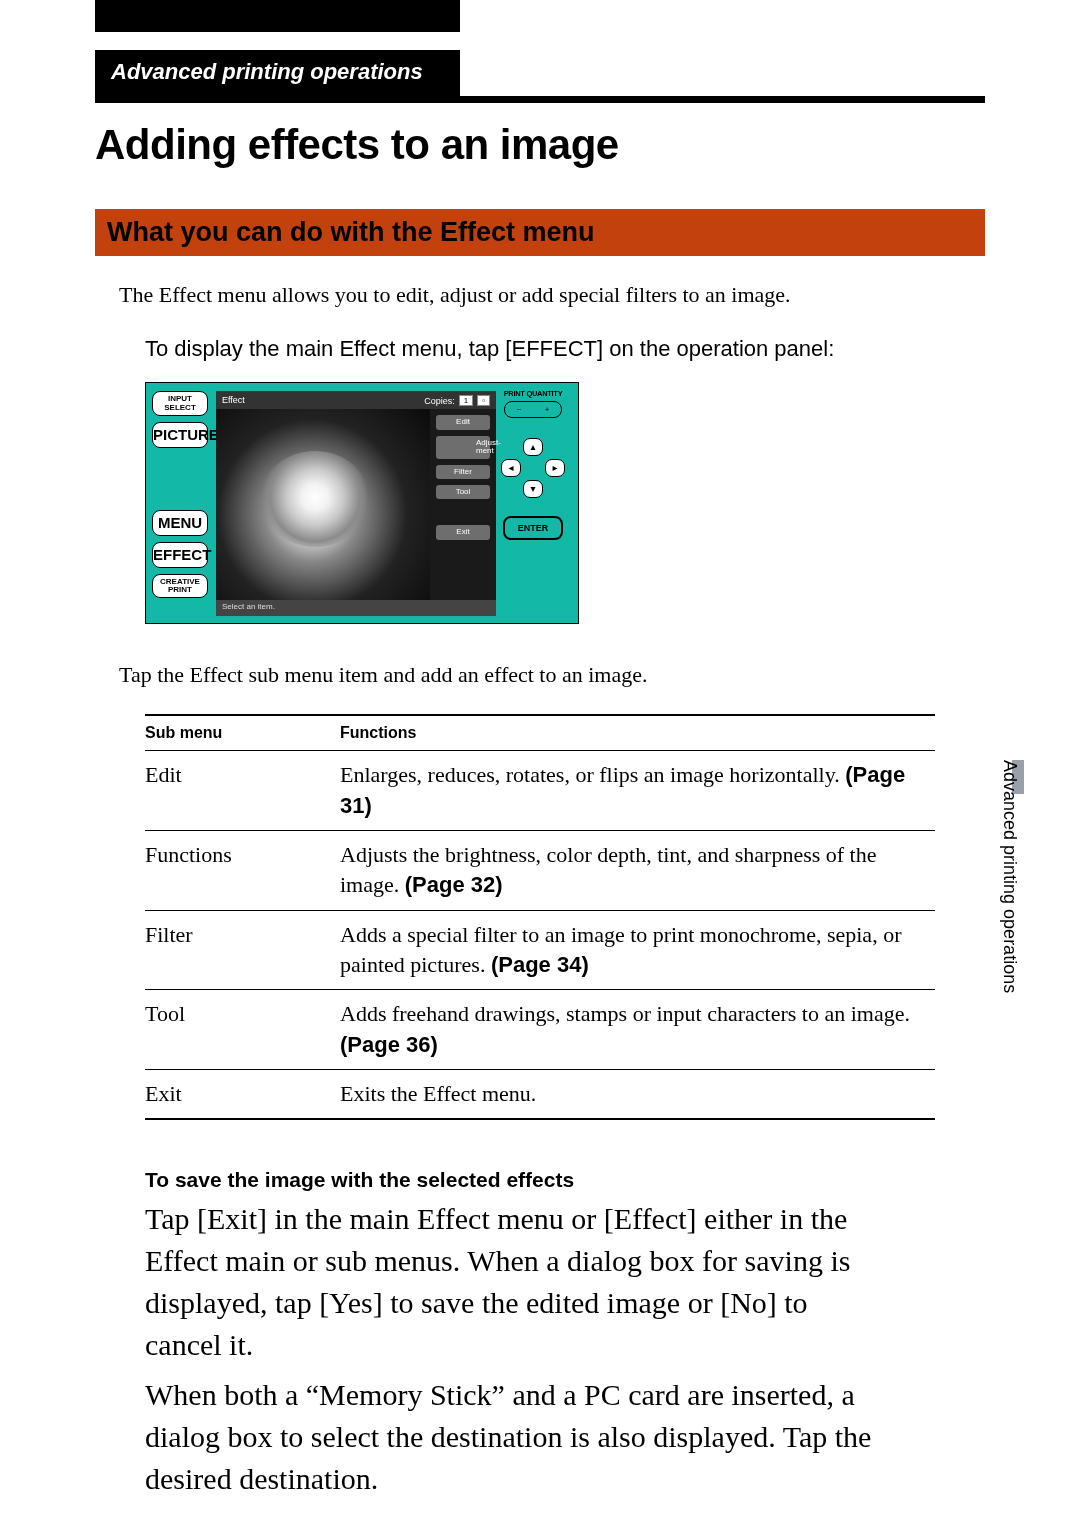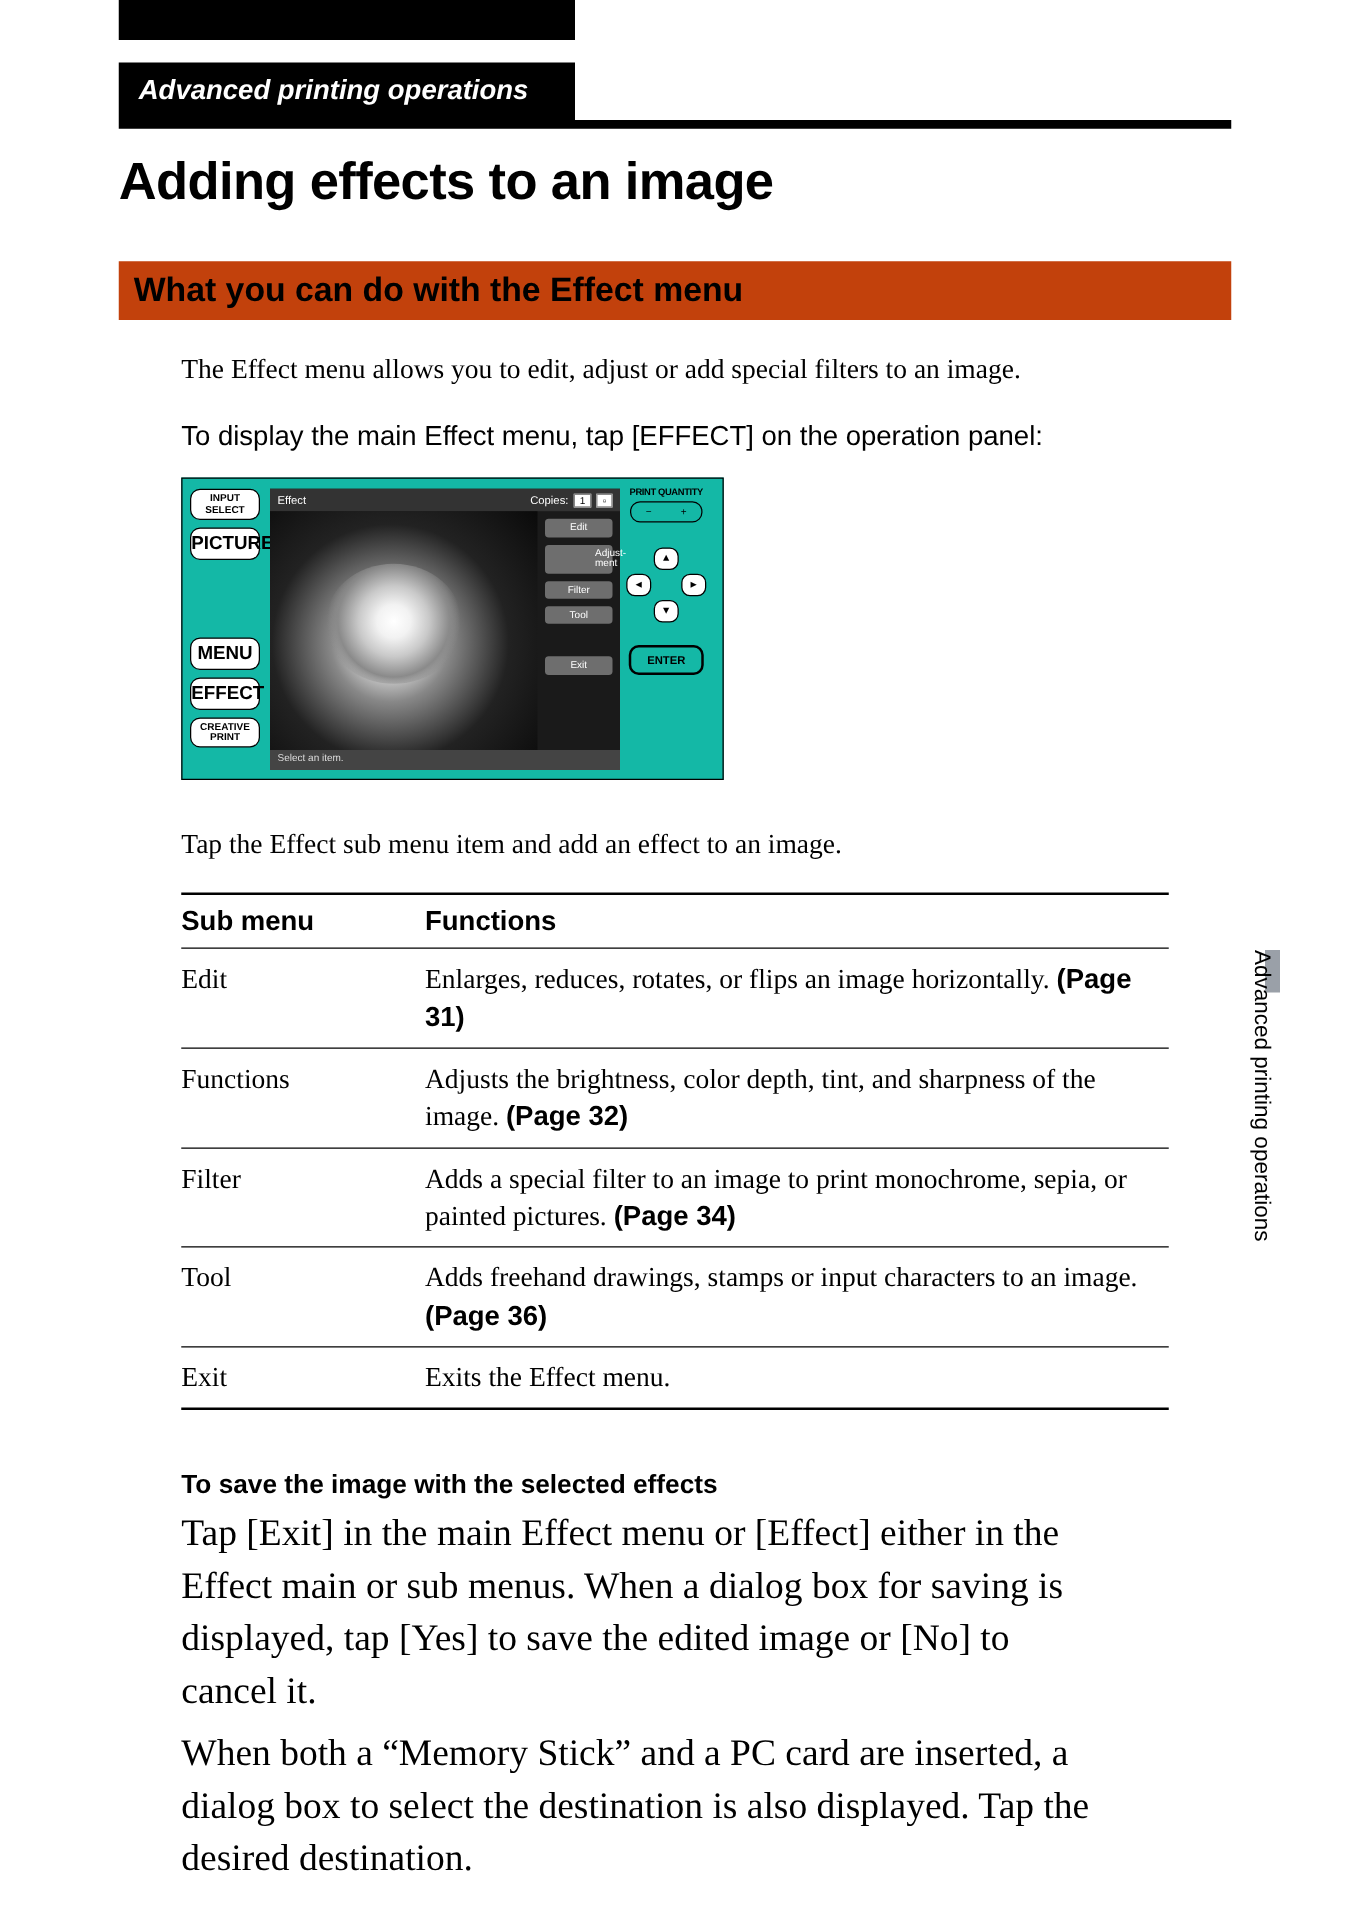--- a/index.html
+++ b/index.html
@@ -50,21 +50,21 @@
     background: #c2410c;
     font-family: Arial, Helvetica, sans-serif;
     font-weight: bold;
     font-size: 27px;
     padding: 8px 12px;
     margin-bottom: 24px;
   }
   .body-text {
     font-size: 22px;
     line-height: 1.35;
-    margin-left: 50px;
+    margin-left: 24px;
     margin-bottom: 24px;
   }
   .instruction-text {
     font-family: Arial, Helvetica, sans-serif;
     font-size: 22px;
     line-height: 1.4;
     margin-left: 50px;
     margin-right: 140px;
     margin-bottom: 18px;
   }
@@ -105,21 +105,21 @@
   .scr-topbar {
     height: 18px;
     background: #333;
     display: flex;
     align-items: center;
     font-size: 9px;
     padding: 0 6px;
     justify-content: space-between;
   }
   .scr-copies {
-    display: flex; align-items: center; gap: 4px;
+    display: flex; align-items: flex-end; gap: 4px;
   }
   .scr-copies-box {
     background: #fff; color: #000; font-size: 8px;
     padding: 0 4px; border: 1px solid #888;
   }
   .scr-img-area {
     position: absolute;
     left: 0; top: 18px; right: 66px; bottom: 16px;
     background: radial-gradient(circle at 45% 55%, #eee 0%, #ddd 14%, #888 30%, #222 60%, #0a0a0a 100%);
   }
@@ -200,21 +200,21 @@
   .submenu-table {
     margin: 0 0 48px 50px;
     width: 790px;
     border-collapse: collapse;
     font-size: 22px;
   }
   .submenu-table thead th {
     text-align: left;
     font-family: Arial, Helvetica, sans-serif;
     font-weight: bold;
-    font-size: 22px;
+    font-size: 16px;
     border-top: 2.5px solid #000;
     border-bottom: 1px solid #000;
     padding: 8px 4px 8px 0;
   }
   .submenu-table thead th.col2 { padding-left: 0; }
   .submenu-table td {
     border-bottom: 1px solid #000;
     padding: 9px 16px 9px 0;
     vertical-align: top;
     line-height: 1.38;

